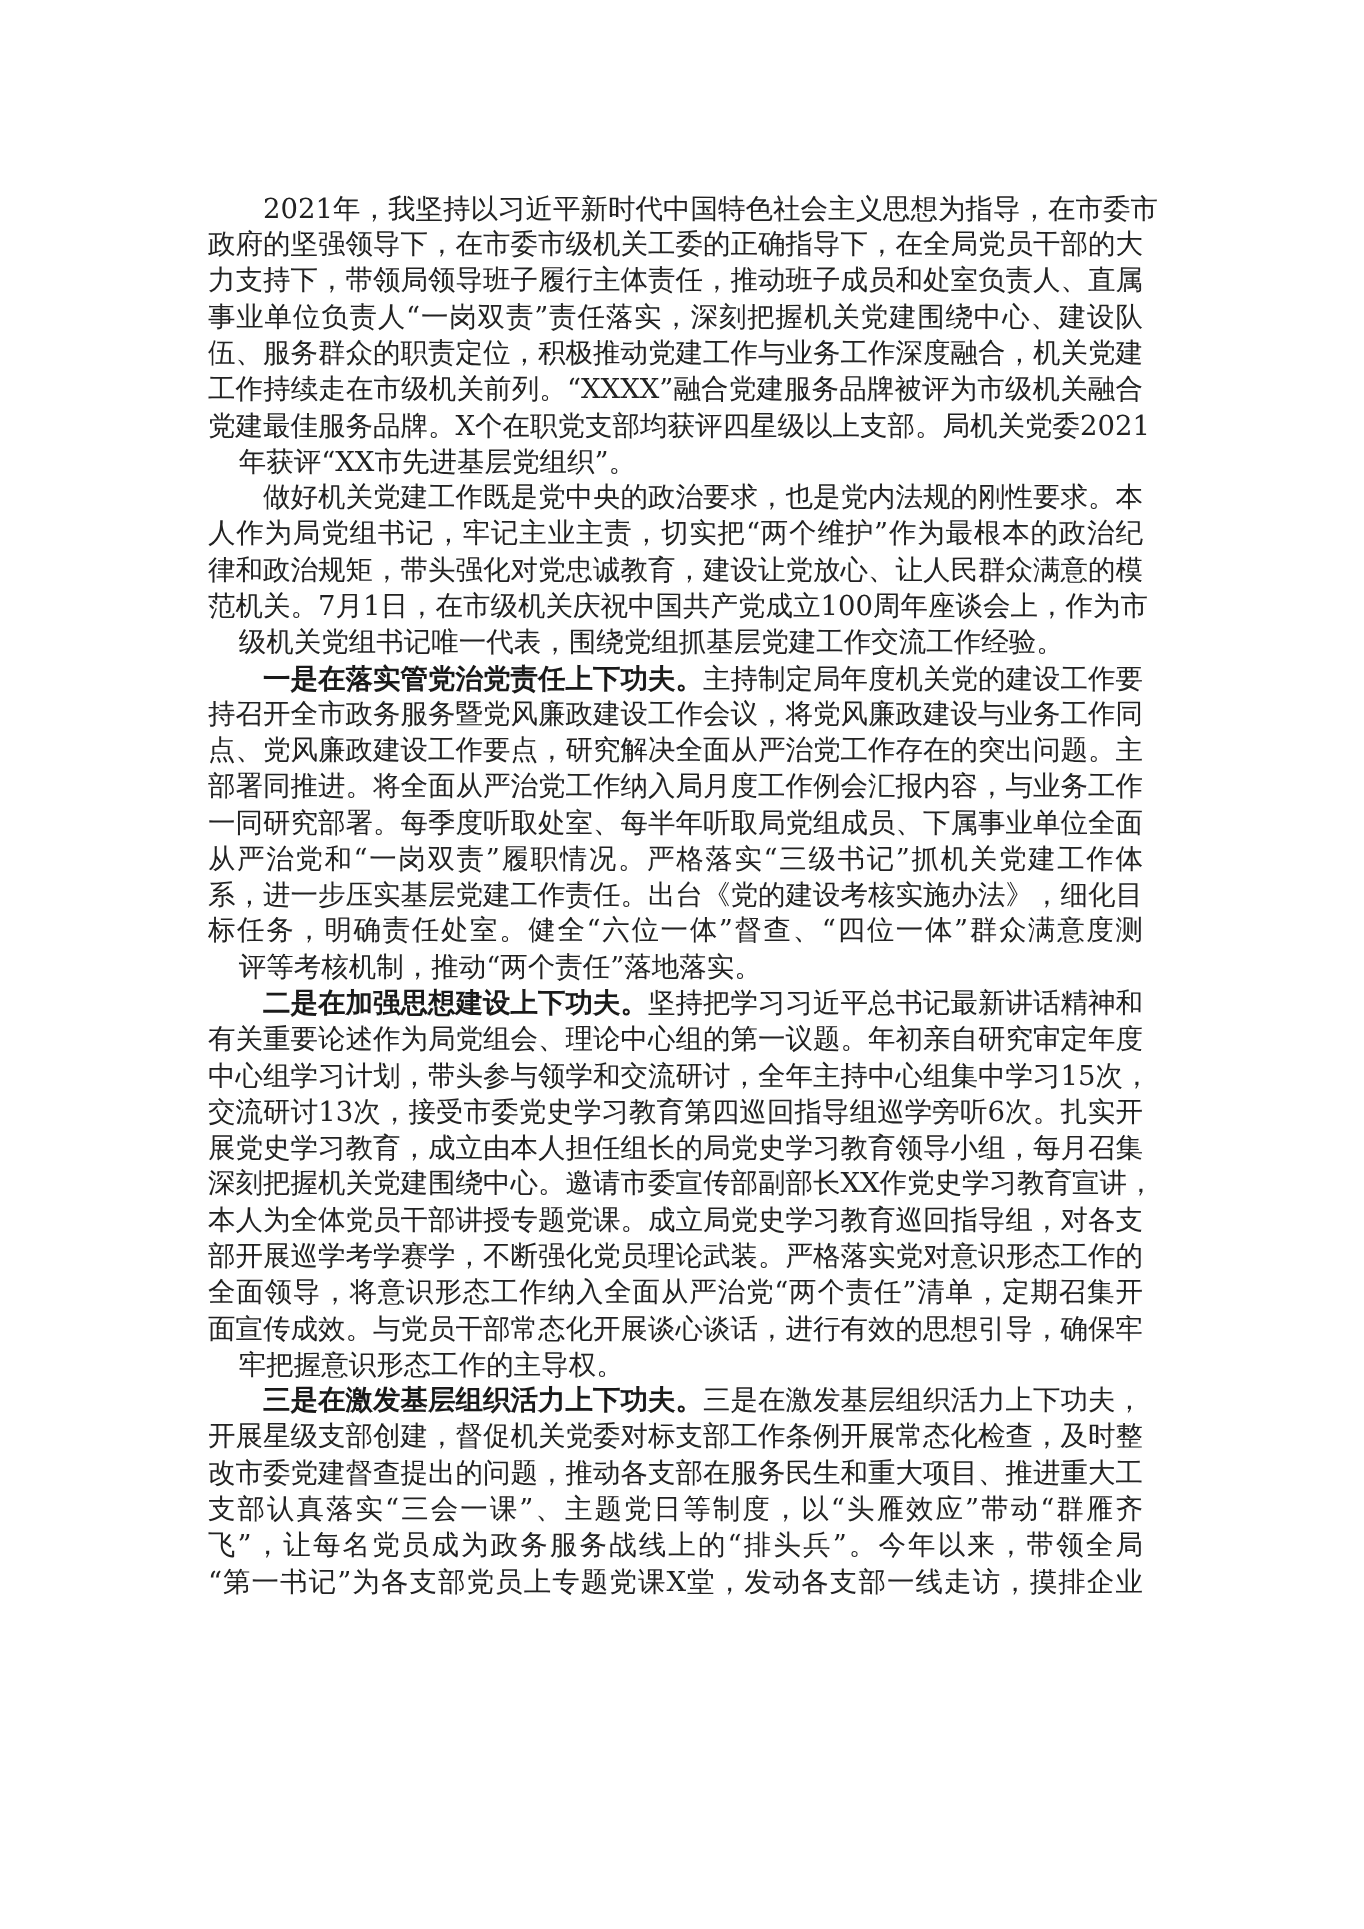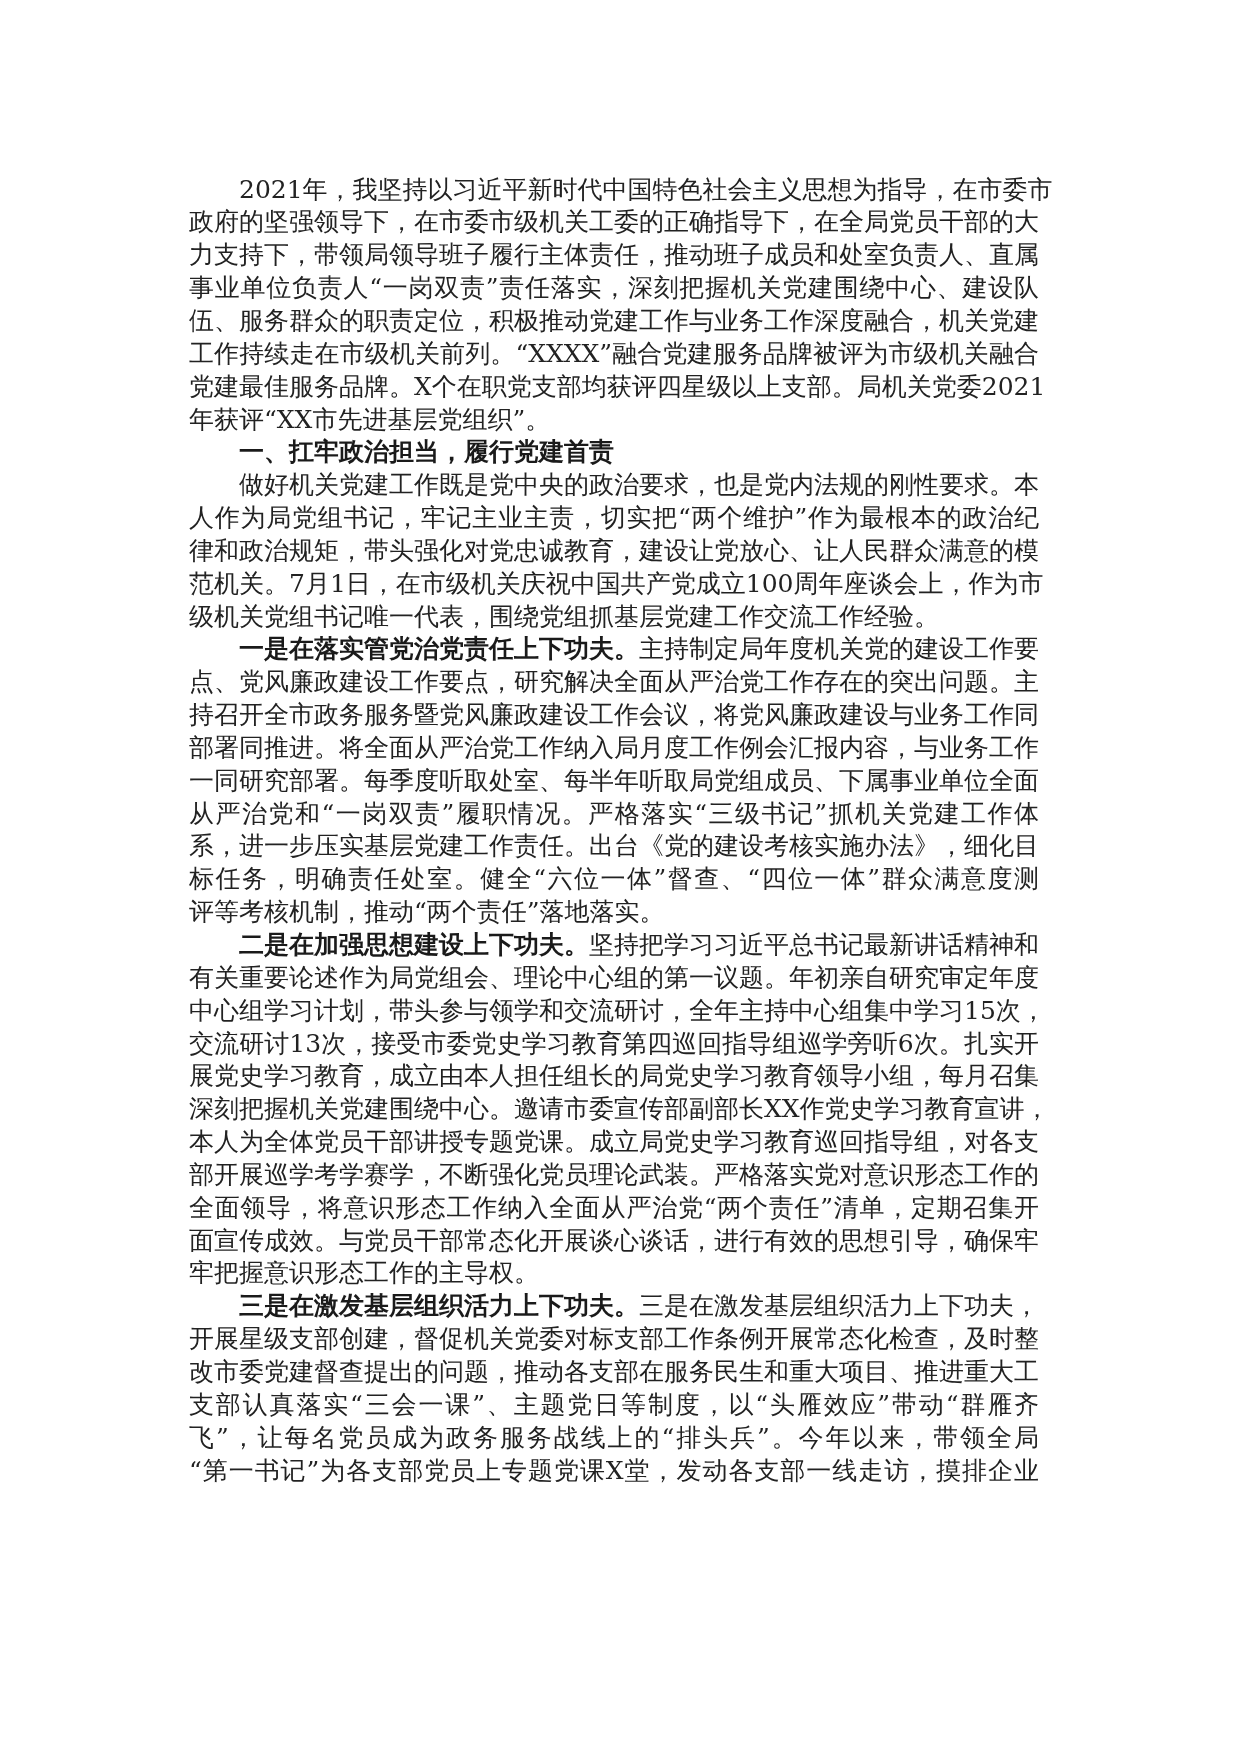--- a/index.html
+++ b/index.html
@@ -34,20 +34,21 @@
       display: block;
       height: 32.85px;
       line-height: 32.85px;
       white-space: nowrap;
       text-align: justify;
       text-align-last: justify;
       box-sizing: border-box;
     }
     .line.last {
       text-align-last: left;
+      margin-left: 28px;
     }
     .line.indent {
       padding-left: 50px;
     }
     .bold, .heading {
       font-weight: bold;
       color: #1a1a1a;
     }
   </style>
 </head>
@@ -60,34 +61,33 @@
       <div class="line indent">2021年，我坚持以习近平新时代中国特色社会主义思想为指导，在市委市</div>
       <div class="line">政府的坚强领导下，在市委市级机关工委的正确指导下，在全局党员干部的大</div>
       <div class="line">力支持下，带领局领导班子履行主体责任，推动班子成员和处室负责人、直属</div>
       <div class="line">事业单位负责人“一岗双责”责任落实，深刻把握机关党建围绕中心、建设队</div>
       <div class="line">伍、服务群众的职责定位，积极推动党建工作与业务工作深度融合，机关党建</div>
       <div class="line">工作持续走在市级机关前列。“XXXX”融合党建服务品牌被评为市级机关融合</div>
       <div class="line">党建最佳服务品牌。X个在职党支部均获评四星级以上支部。局机关党委2021</div>
       <div class="line last">年获评“XX市先进基层党组织”。</div>
     </div>
 
-    <div class="line indent last heading">一、扛牢政治担当，履行党建首责</div>
 
     <div class="paragraph">
       <div class="line indent">做好机关党建工作既是党中央的政治要求，也是党内法规的刚性要求。本</div>
       <div class="line">人作为局党组书记，牢记主业主责，切实把“两个维护”作为最根本的政治纪</div>
       <div class="line">律和政治规矩，带头强化对党忠诚教育，建设让党放心、让人民群众满意的模</div>
       <div class="line">范机关。7月1日，在市级机关庆祝中国共产党成立100周年座谈会上，作为市</div>
       <div class="line last">级机关党组书记唯一代表，围绕党组抓基层党建工作交流工作经验。</div>
     </div>
 
     <div class="paragraph">
       <div class="line indent"><span class="bold">一是在落实管党治党责任上下功夫。</span><span>主持制定局年度机关党的建设工作要</span></div>
+      <div class="line">持召开全市政务服务暨党风廉政建设工作会议，将党风廉政建设与业务工作同</div>
       <div class="line">点、党风廉政建设工作要点，研究解决全面从严治党工作存在的突出问题。主</div>
-      <div class="line">持召开全市政务服务暨党风廉政建设工作会议，将党风廉政建设与业务工作同</div>
       <div class="line">部署同推进。将全面从严治党工作纳入局月度工作例会汇报内容，与业务工作</div>
       <div class="line">一同研究部署。每季度听取处室、每半年听取局党组成员、下属事业单位全面</div>
       <div class="line">从严治党和“一岗双责”履职情况。严格落实“三级书记”抓机关党建工作体</div>
       <div class="line">系，进一步压实基层党建工作责任。出台《党的建设考核实施办法》，细化目</div>
       <div class="line">标任务，明确责任处室。健全“六位一体”督查、“四位一体”群众满意度测</div>
       <div class="line last">评等考核机制，推动“两个责任”落地落实。</div>
     </div>
 
     <div class="paragraph">
       <div class="line indent"><span class="bold">二是在加强思想建设上下功夫。</span><span>坚持把学习习近平总书记最新讲话精神和</span></div>

